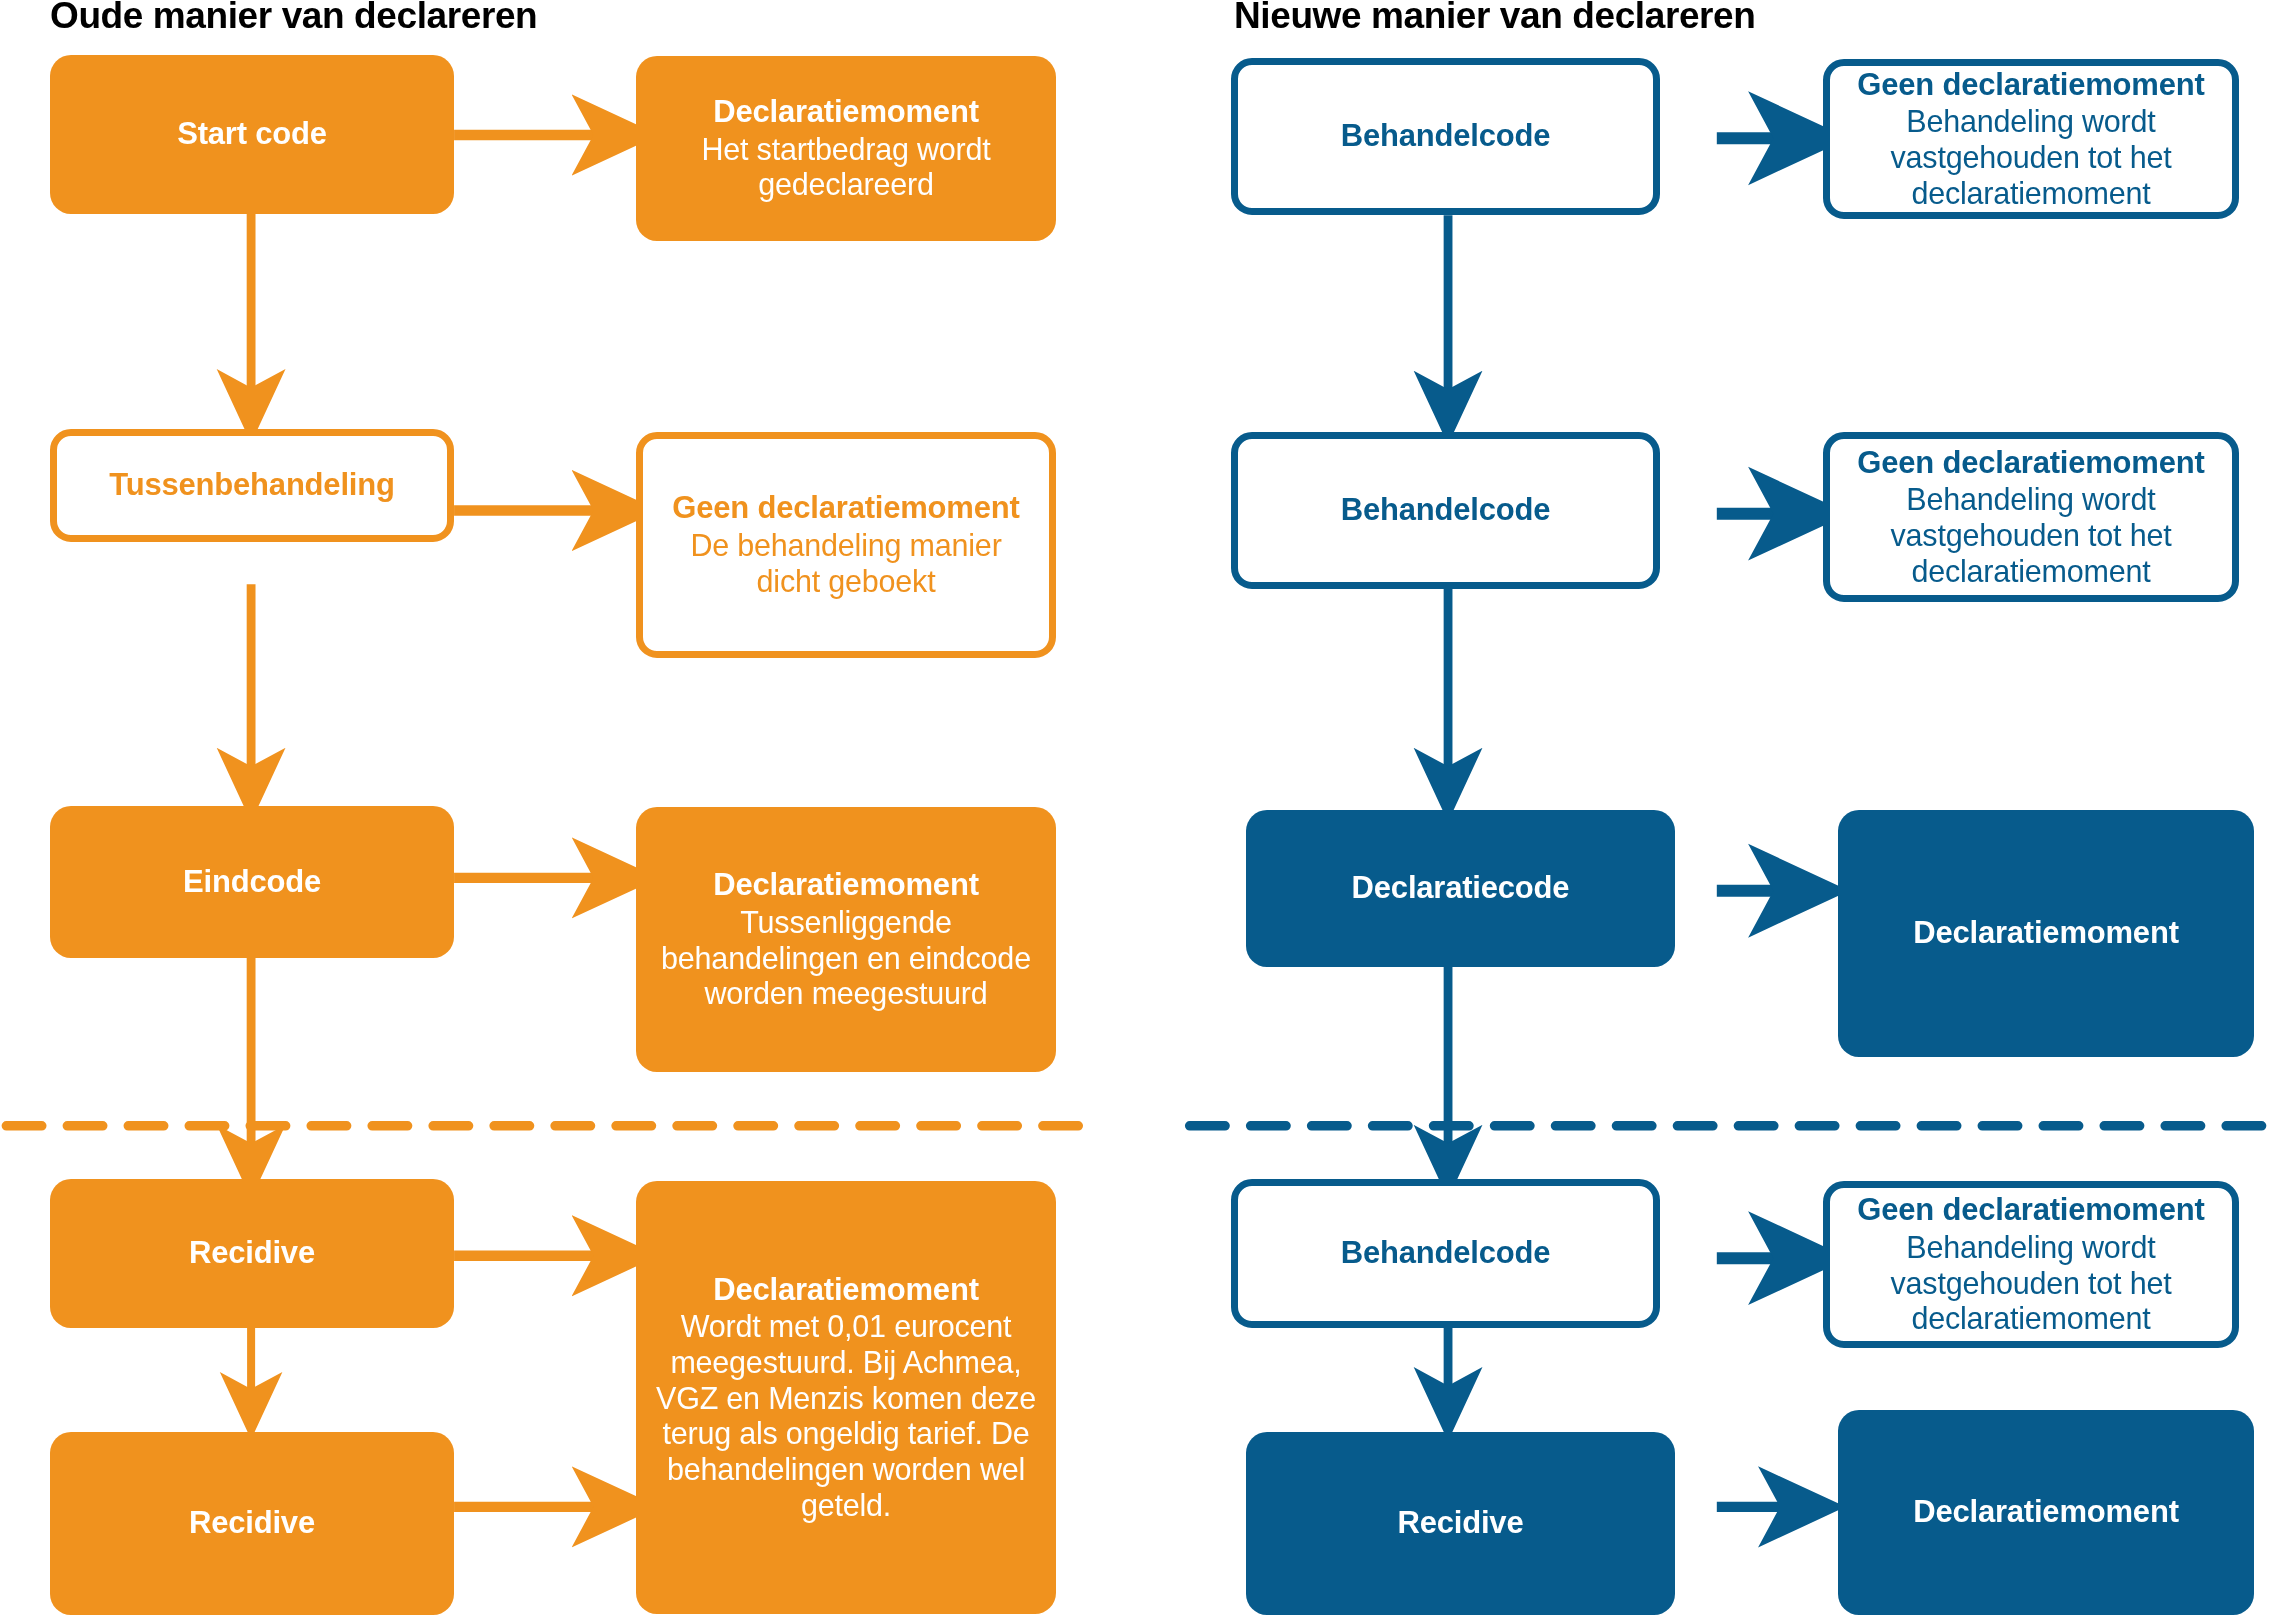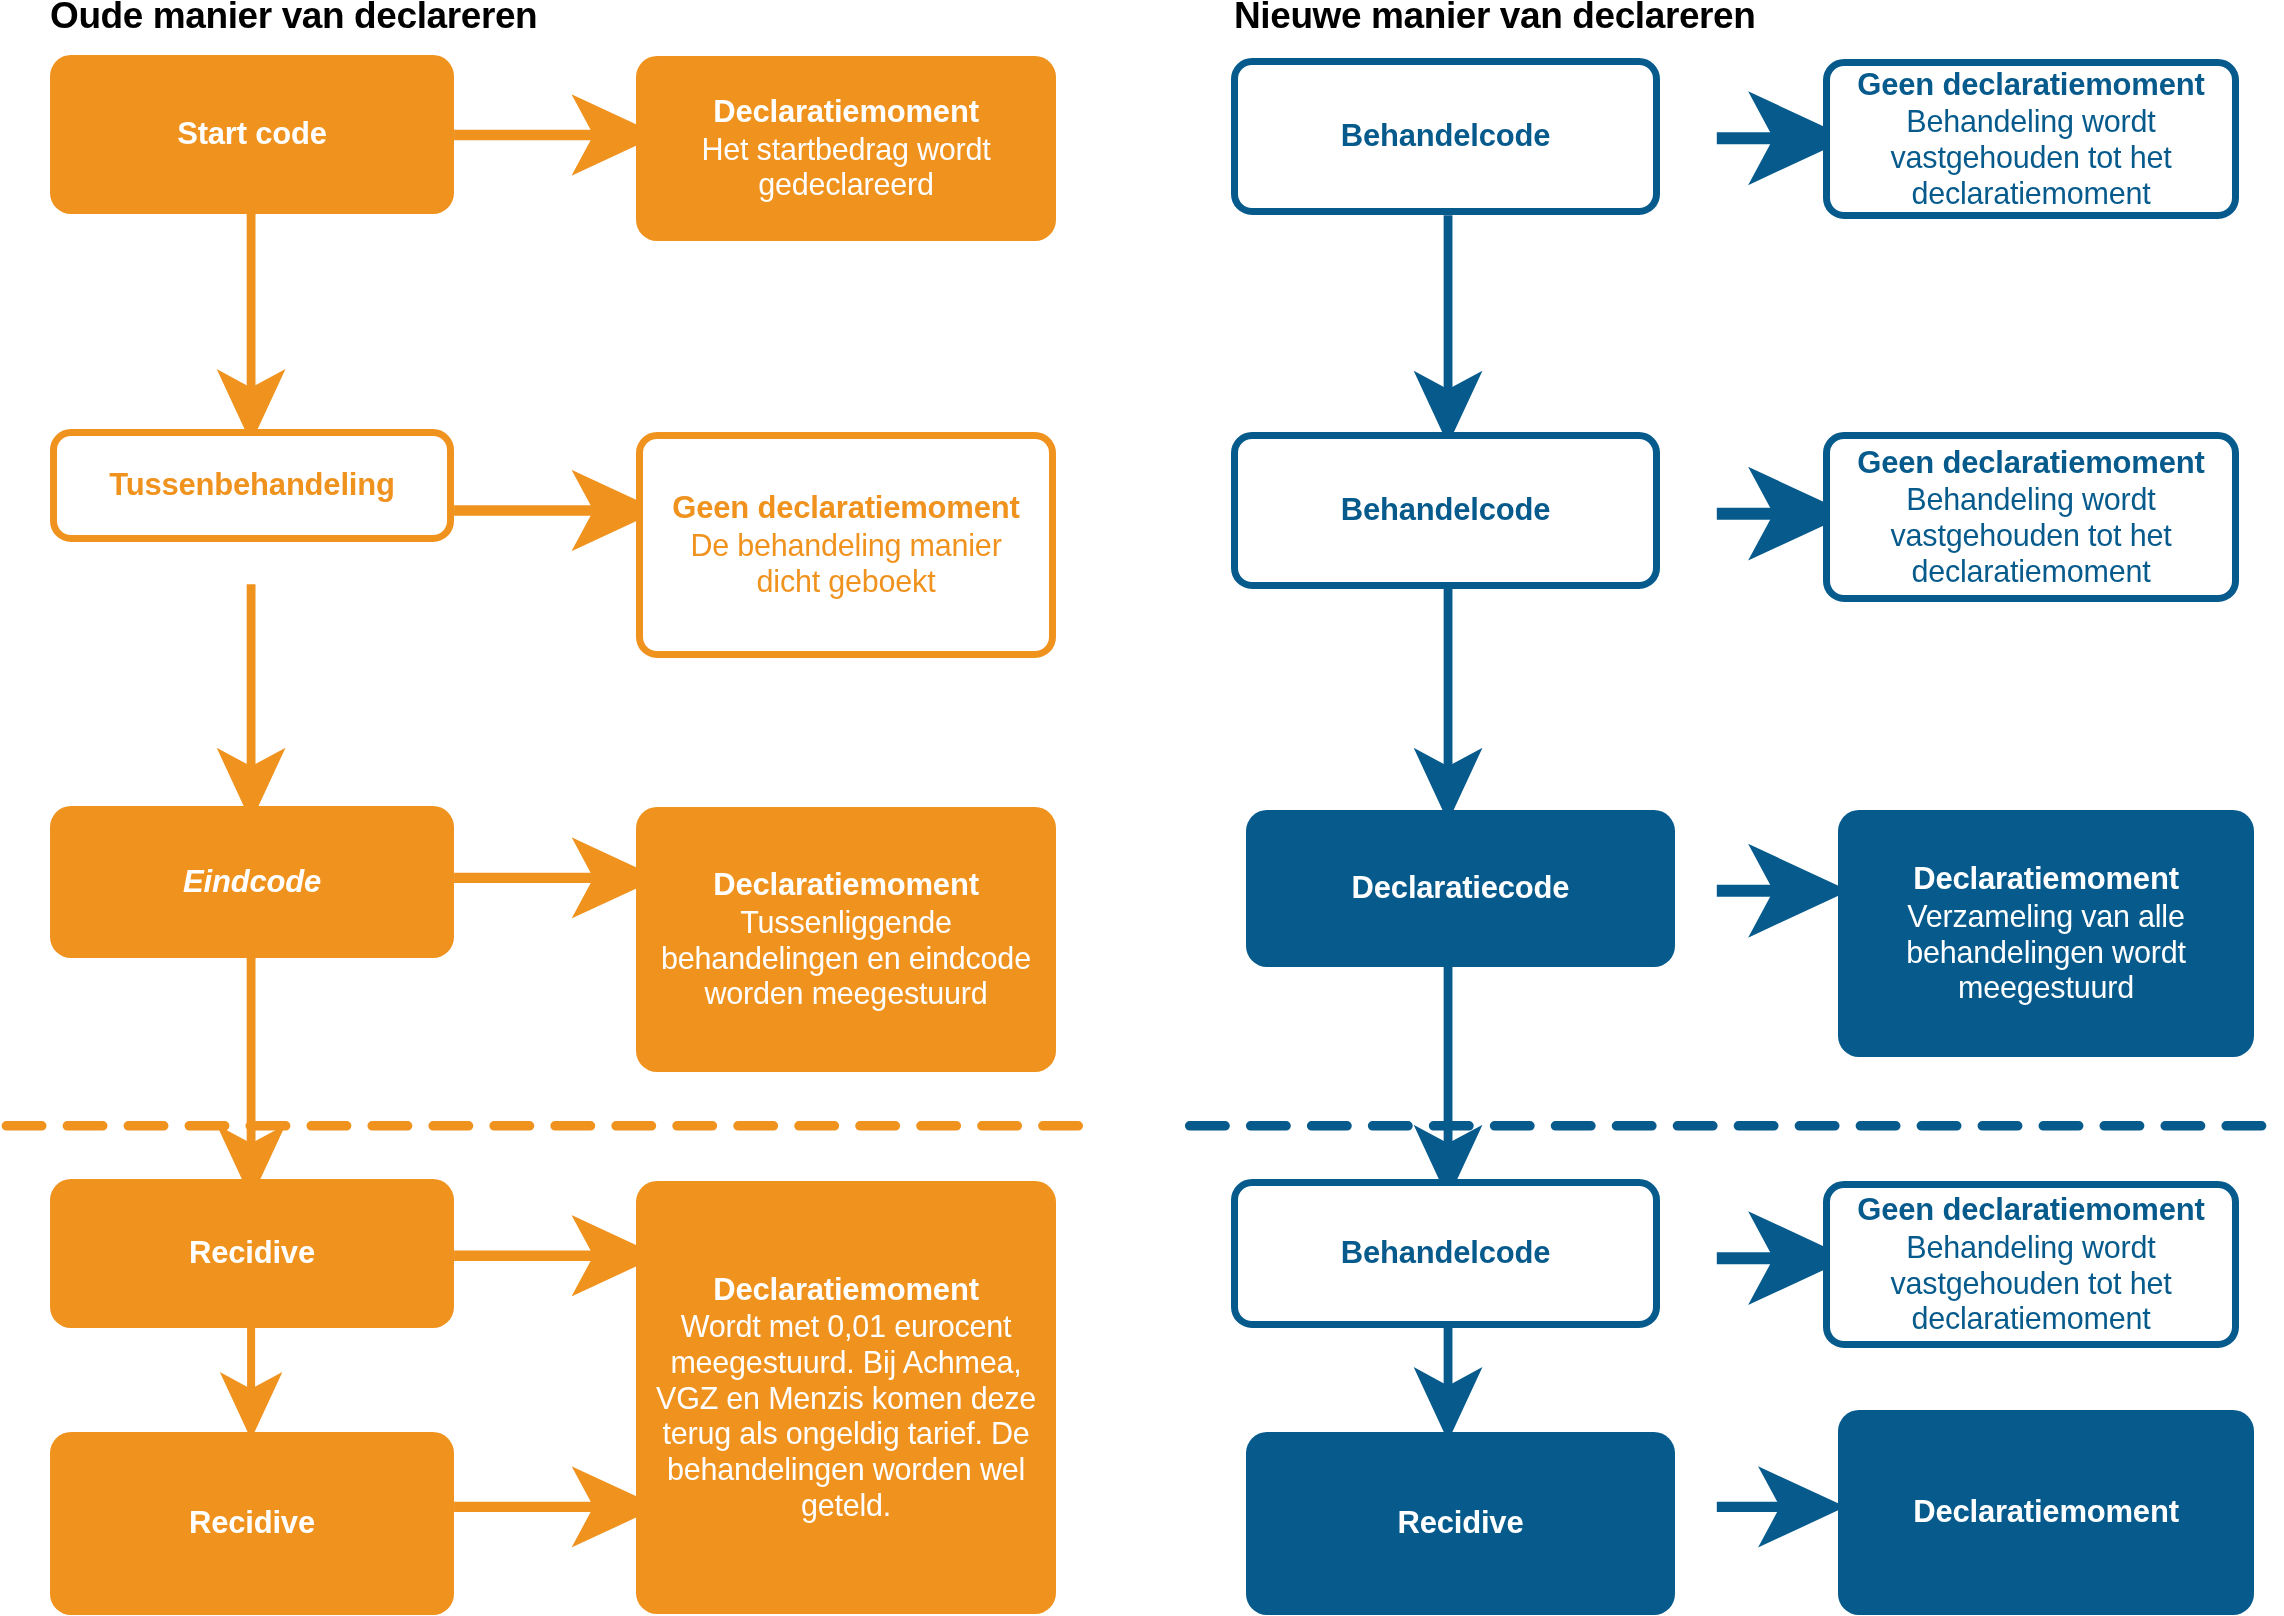--- a/index.html
+++ b/index.html
@@ -126,21 +126,21 @@
   </div>
 
   <div class="node line-orange" style="left:50px; top:429px; width:404px; height:113px;">
     <div class="title">Tussenbehandeling</div>
   </div>
   <div class="node line-orange" style="left:636px; top:432px; width:420px; height:226px;">
     <div class="title">Geen declaratiemoment</div>
     <div class="body">De behandeling manier dicht geboekt</div>
   </div>
 
-  <div class="node fill-orange" style="left:50px; top:806px; width:404px; height:152px;font-style:italic;">
+  <div class="node fill-orange" style="left:50px; top:806px; width:404px; height:152px;">
     <div class="title">Eindcode</div>
   </div>
   <div class="node fill-orange" style="left:636px; top:807px; width:420px; height:265px;">
     <div class="title">Declaratiemoment</div>
     <div class="body">Tussenliggende behandelingen en eindcode worden meegestuurd</div>
   </div>
 
   <div class="node fill-orange" style="left:50px; top:1179px; width:404px; height:149px;">
     <div class="title">Recidive</div>
   </div>
@@ -169,21 +169,20 @@
   <div class="node line-blue" style="left:1823px; top:432px; width:416px; height:170px;">
     <div class="title">Geen declaratiemoment</div>
     <div class="body">Behandeling wordt vastgehouden tot het declaratiemoment</div>
   </div>
 
   <div class="node fill-blue" style="left:1231px; top:810px; width:429px; height:157px;">
     <div class="title">Declaratiecode</div>
   </div>
   <div class="node fill-blue" style="left:1823px; top:810px; width:416px; height:247px;">
     <div class="title">Declaratiemoment</div>
-    <div class="body">Verzameling van alle behandelingen wordt meegestuurd</div>
   </div>
 
   <div class="node line-blue" style="left:1231px; top:1179px; width:429px; height:149px;">
     <div class="title">Behandelcode</div>
   </div>
   <div class="node line-blue" style="left:1823px; top:1181px; width:416px; height:167px;">
     <div class="title">Geen declaratiemoment</div>
     <div class="body">Behandeling wordt vastgehouden tot het declaratiemoment</div>
   </div>
 

